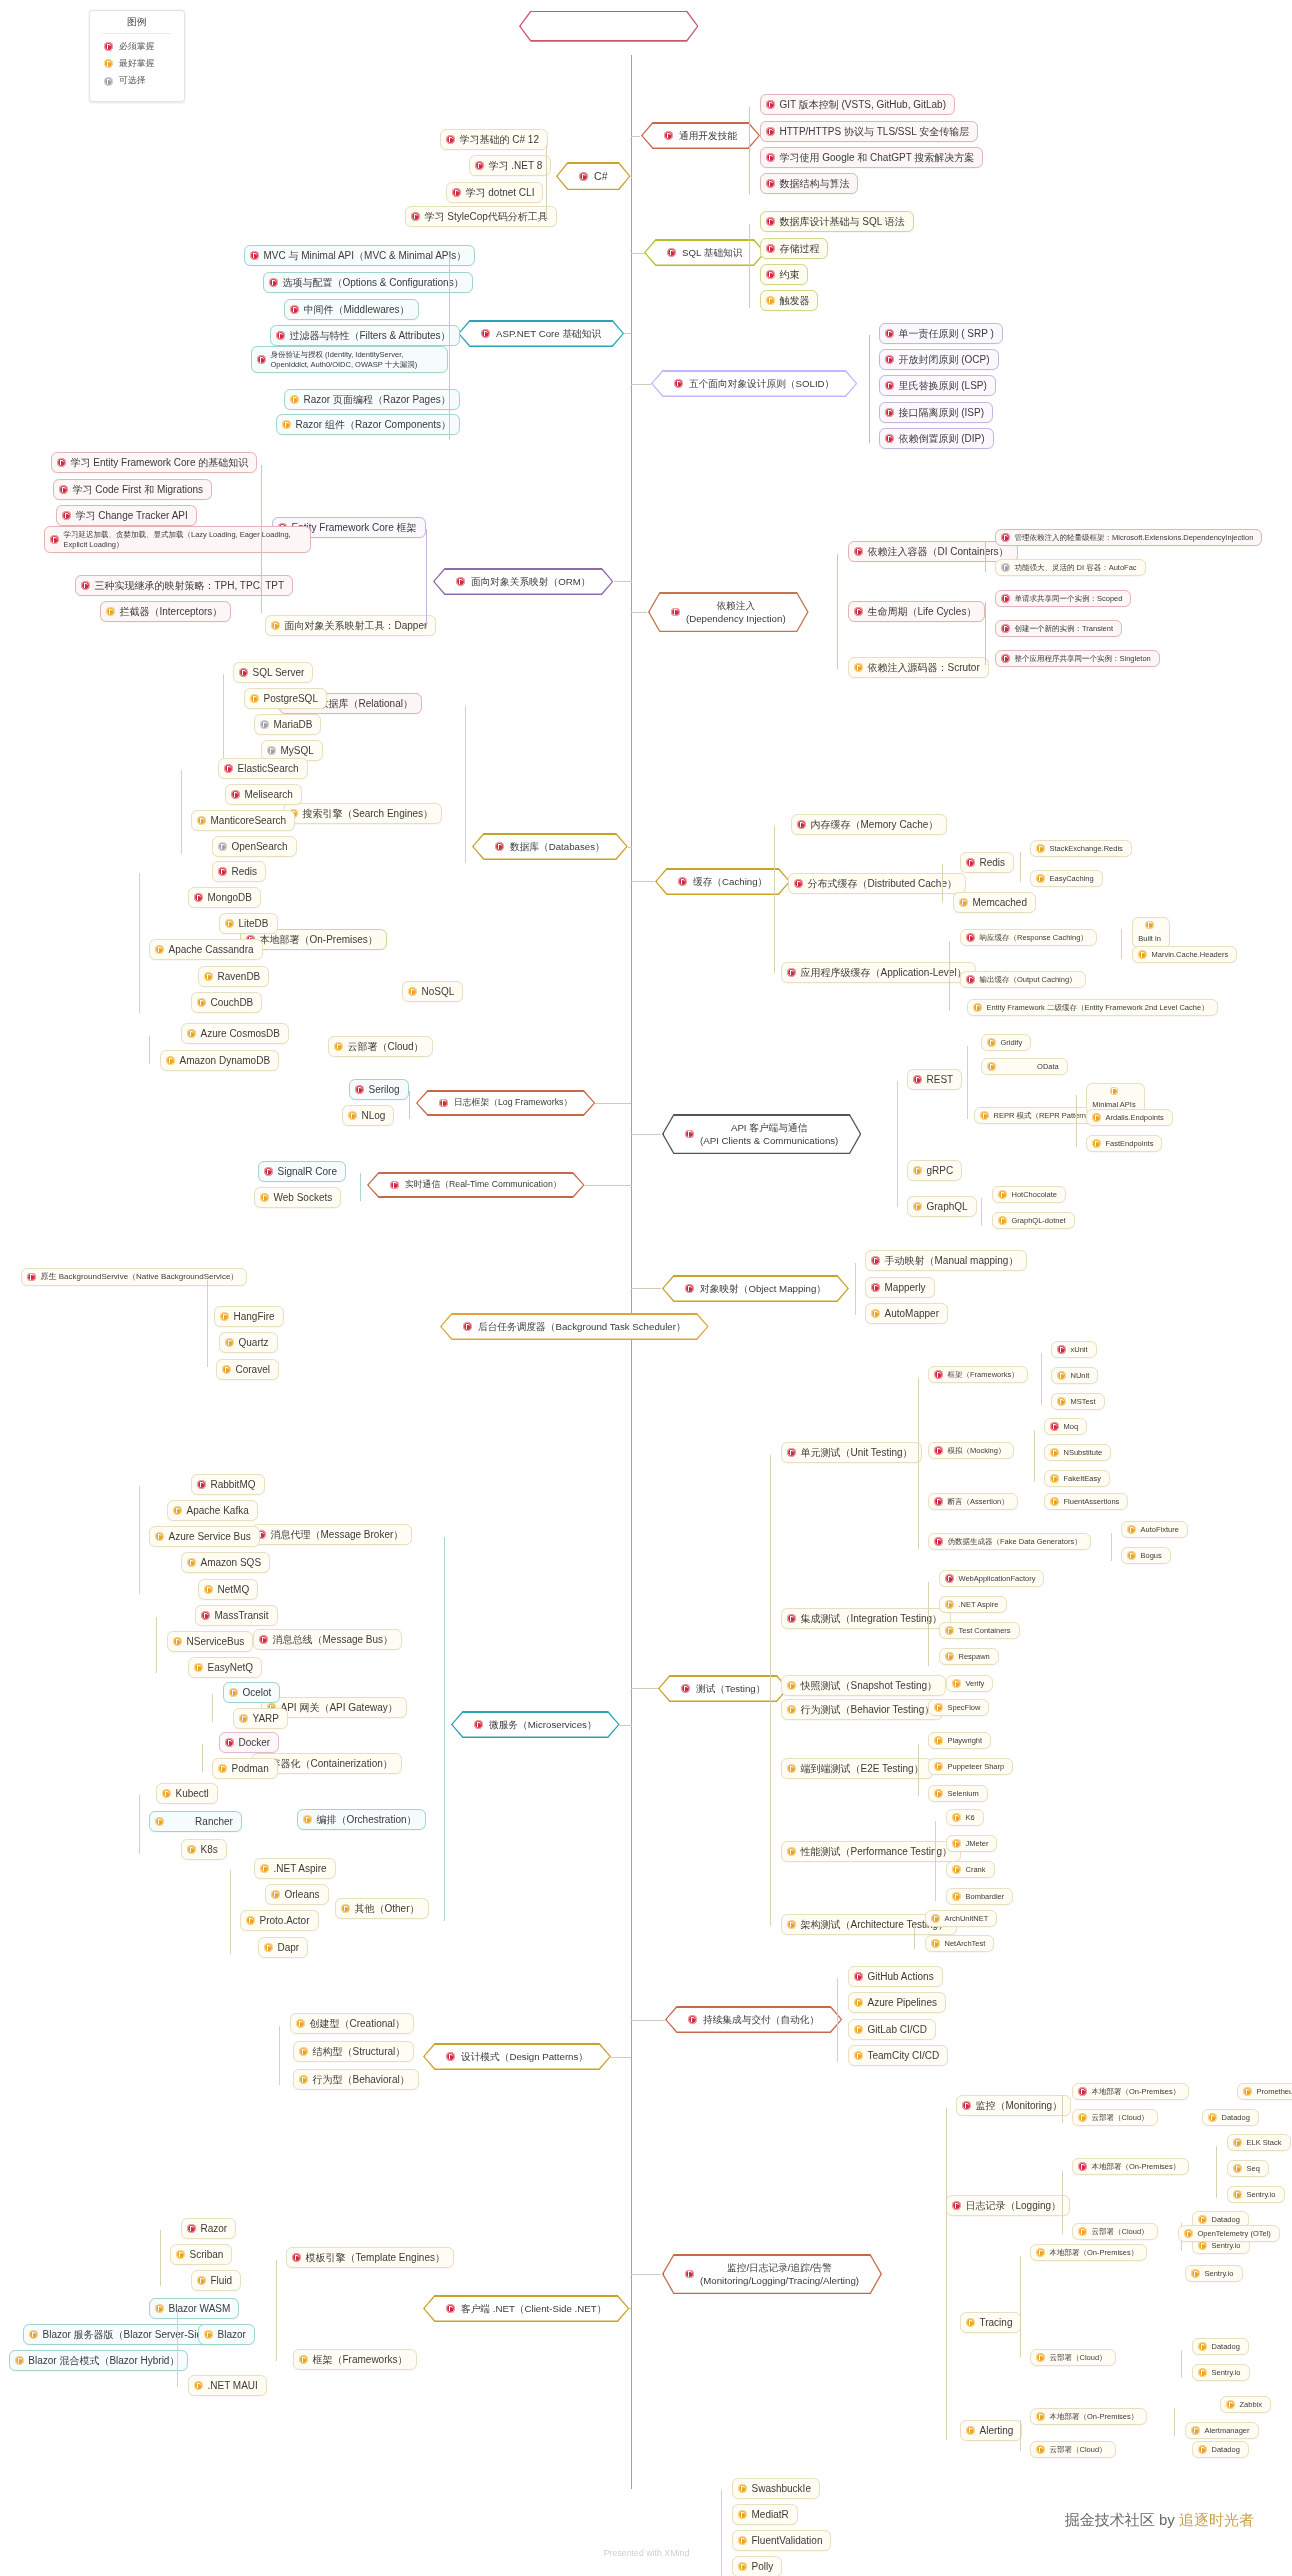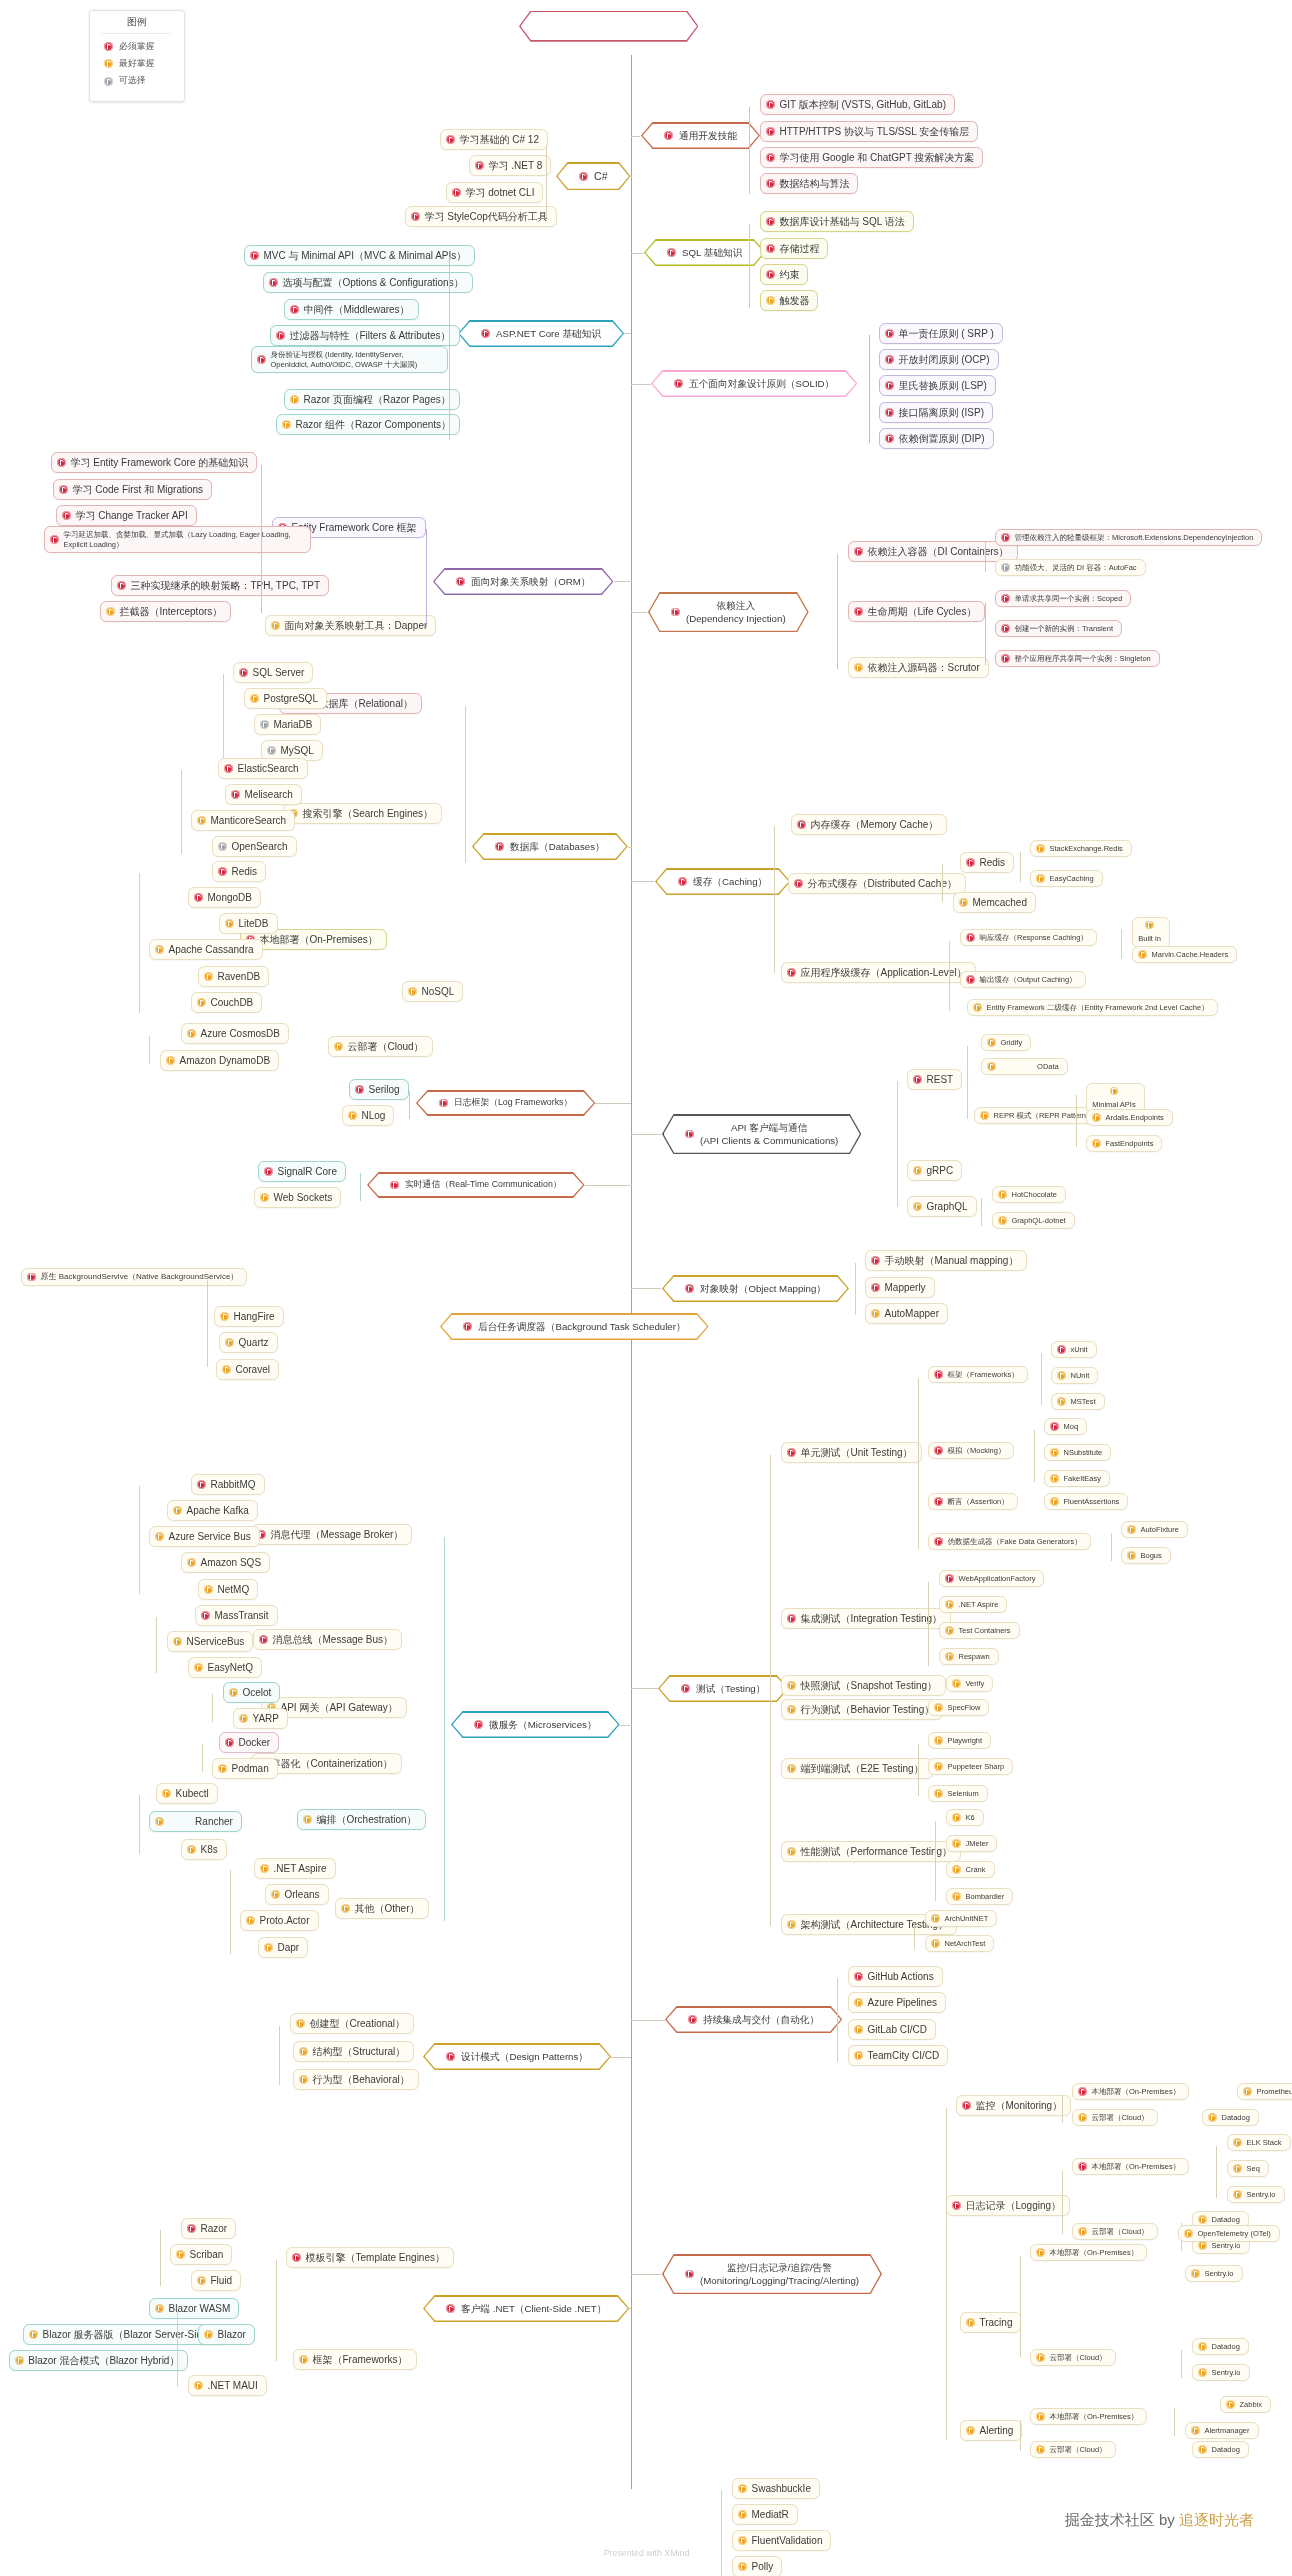--- a/index.html
+++ b/index.html
@@ -203,21 +203,21 @@
     </div>
     <div class="node t-olive" style="top: 264px; left: 760px; font-size: 10px;">
       <span class="dot must"></span>
       <span class="lbl">约束</span>
     </div>
     <div class="node t-olive" style="top: 290px; left: 760px; font-size: 10px;">
       <span class="dot good"></span>
       <span class="lbl">触发器</span>
     </div>
     <div class="vline" style="left: 749px; top: 224px; height: 84px; border-color: rgb(210, 213, 142);"></div>
-    <div class="hx" style="top: 370px; left: 651px; font-size: 10px;"><div class="shape" style="background: #f9a8d4; font-size: 9.7px;">
+    <div class="hx" style="top: 370px; left: 651px; font-size: 10px;"><div class="shape" style="background: #c4b5fd; font-size: 9.7px;">
         <div class="inner"></div>
         <div class="txt">
           <span class="dot must"></span>
           <span>五个面向对象设计原则（SOLID）</span>
         </div>
       </div></div>
     <div class="node t-purple" style="top: 323px; left: 879px; font-size: 10px;">
       <span class="dot must"></span>
       <span class="lbl">单一责任原则 ( SRP )</span>
     </div>
@@ -259,21 +259,21 @@
       <span class="lbl">学习 Entity Framework Core 的基础知识</span>
     </div>
     <div class="node t-red" style="top: 479px; left: 53px; font-size: 10px;">
       <span class="dot must"></span>
       <span class="lbl">学习 Code First 和 Migrations</span>
     </div>
     <div class="node t-red" style="top: 505px; left: 56px; font-size: 10px;">
       <span class="dot must"></span>
       <span class="lbl">学习 Change Tracker API</span>
     </div>
-    <div class="node t-red" style="top: 575px; left: 75px; font-size: 10px; margin-left: 36px;">
+    <div class="node t-red" style="top: 575px; left: 75px; font-size: 10px;">
       <span class="dot must"></span>
       <span class="lbl">三种实现继承的映射策略：TPH, TPC, TPT</span>
     </div>
     <div class="node t-red" style="top: 601px; left: 100px; font-size: 10px;">
       <span class="dot good"></span>
       <span class="lbl">拦截器（Interceptors）</span>
     </div>
     <div class="node t-red multi" style="top: 526px; left: 44px; width: 267px; font-size: 7.5px;">
       <span class="dot must"></span>
       <span class="lbl">学习延迟加载、贪婪加载、显式加载（Lazy Loading, Eager Loading, Explicit Loading）</span>

